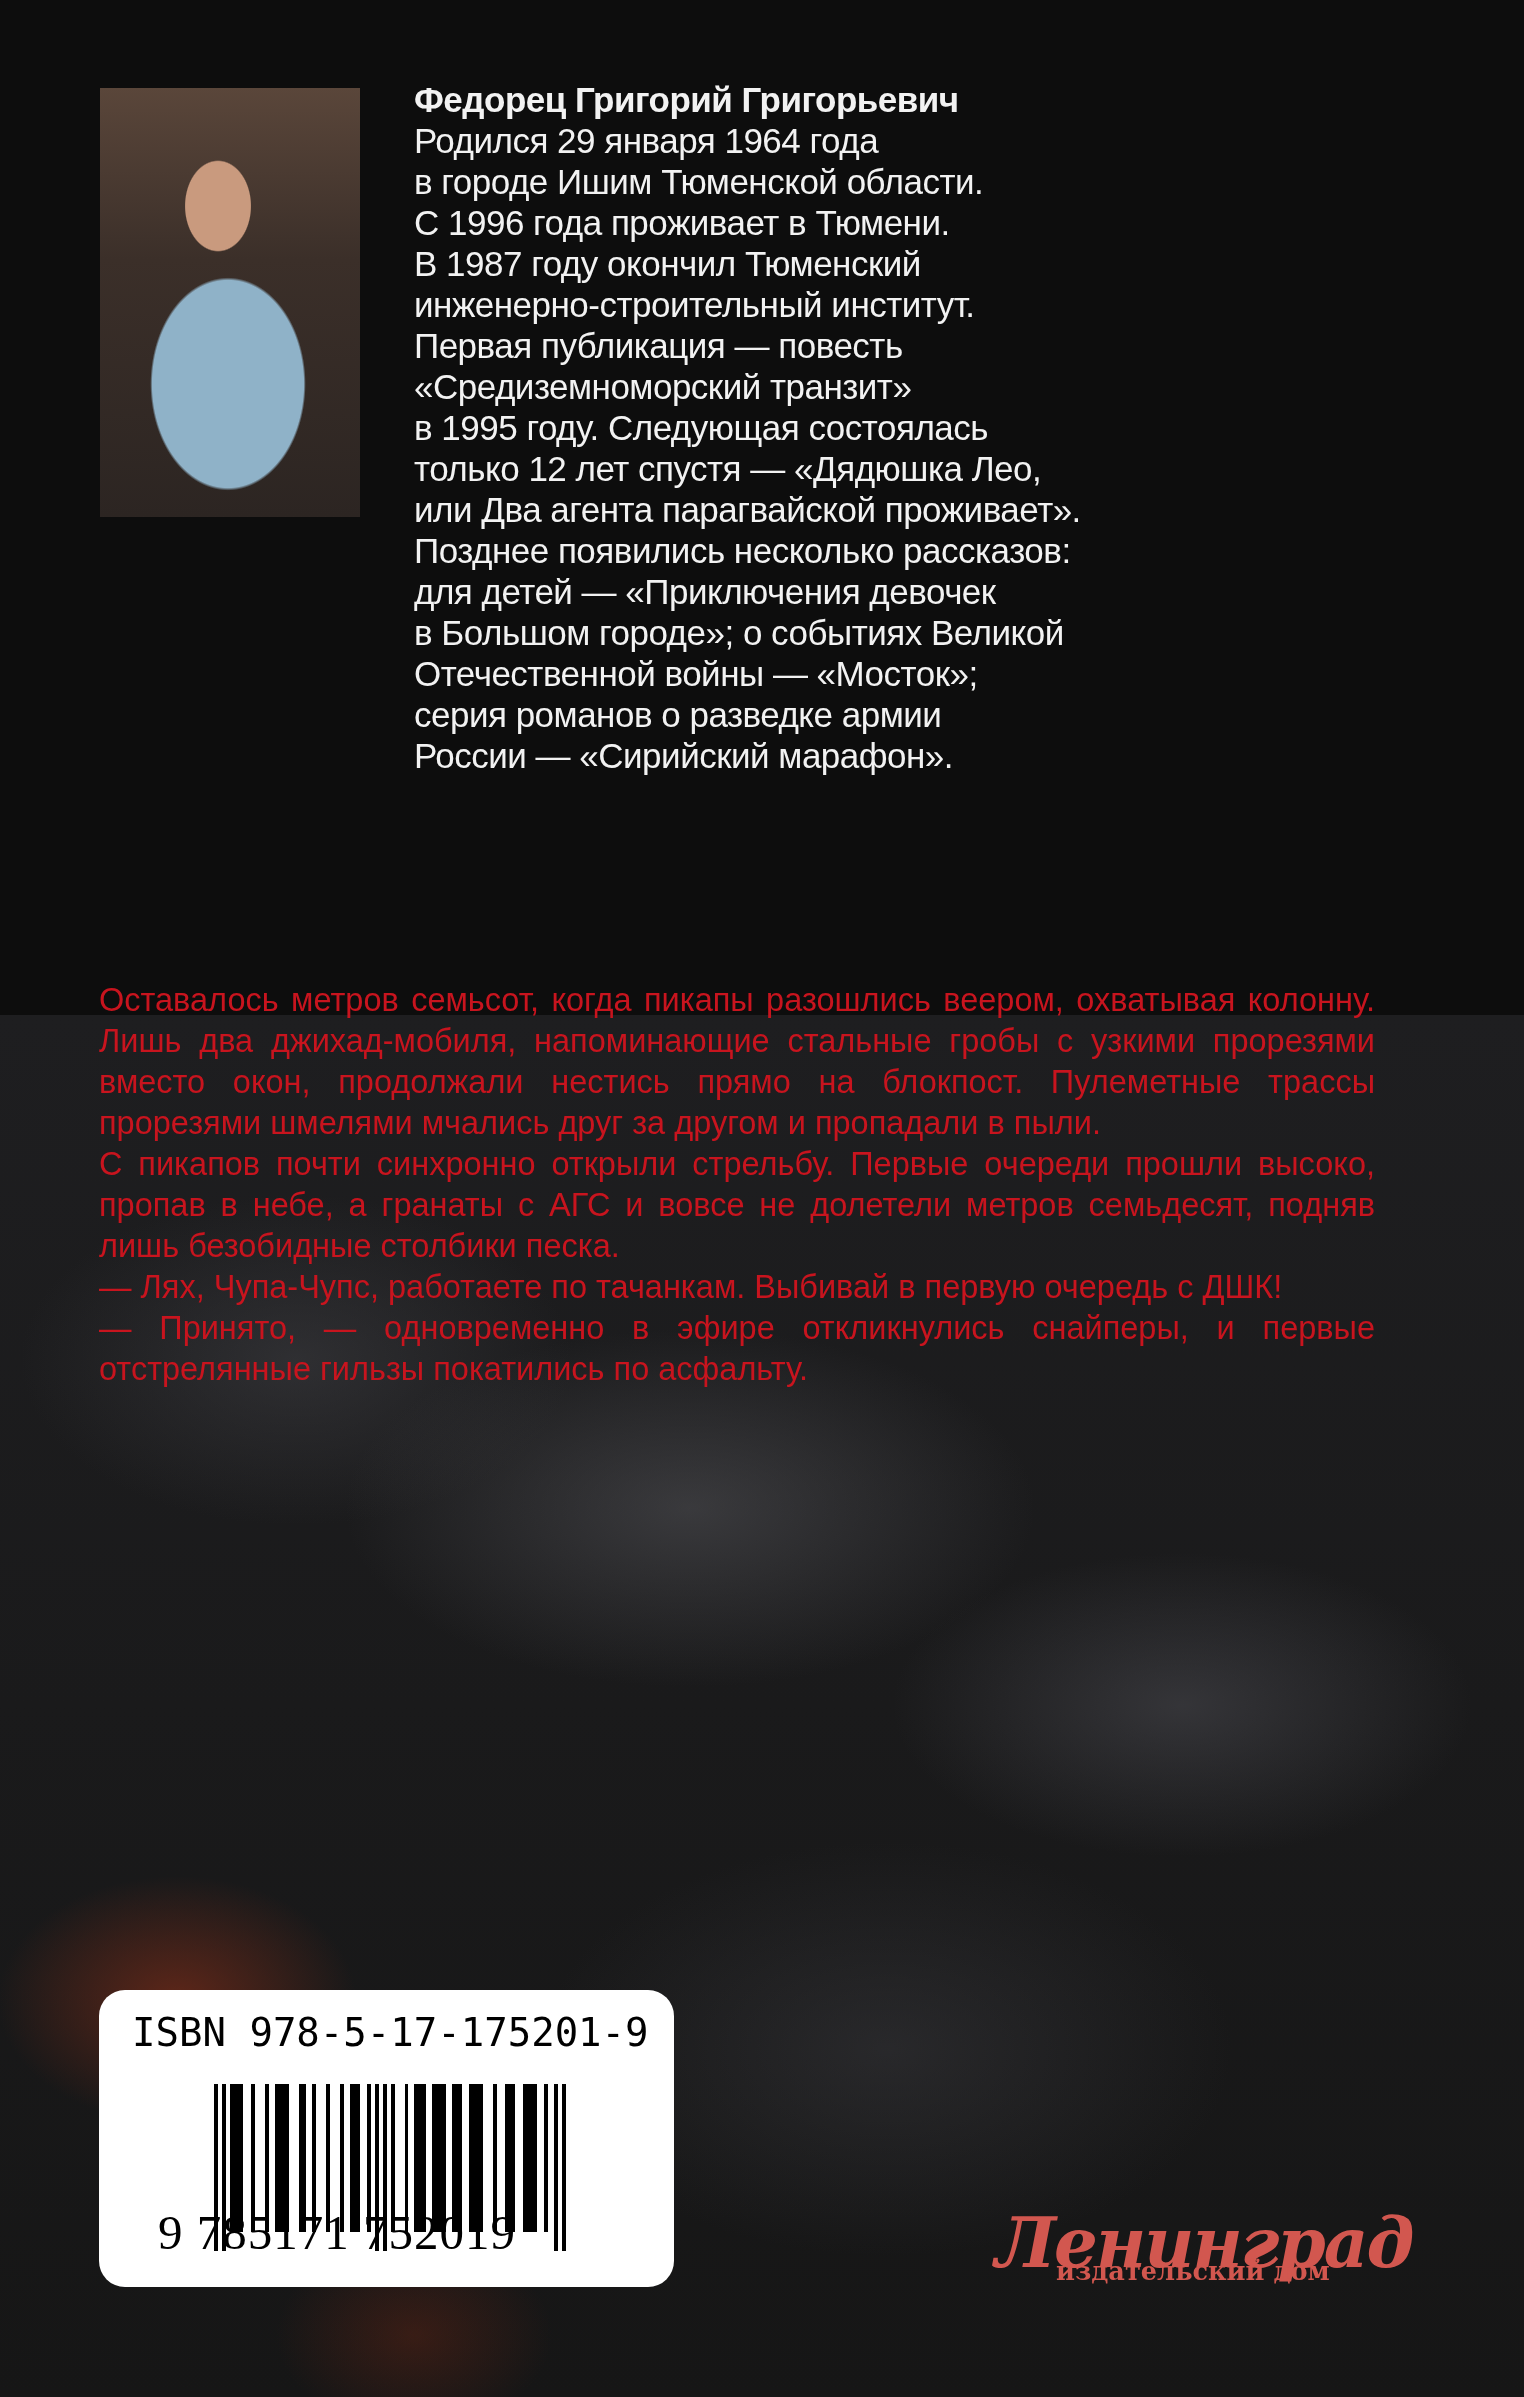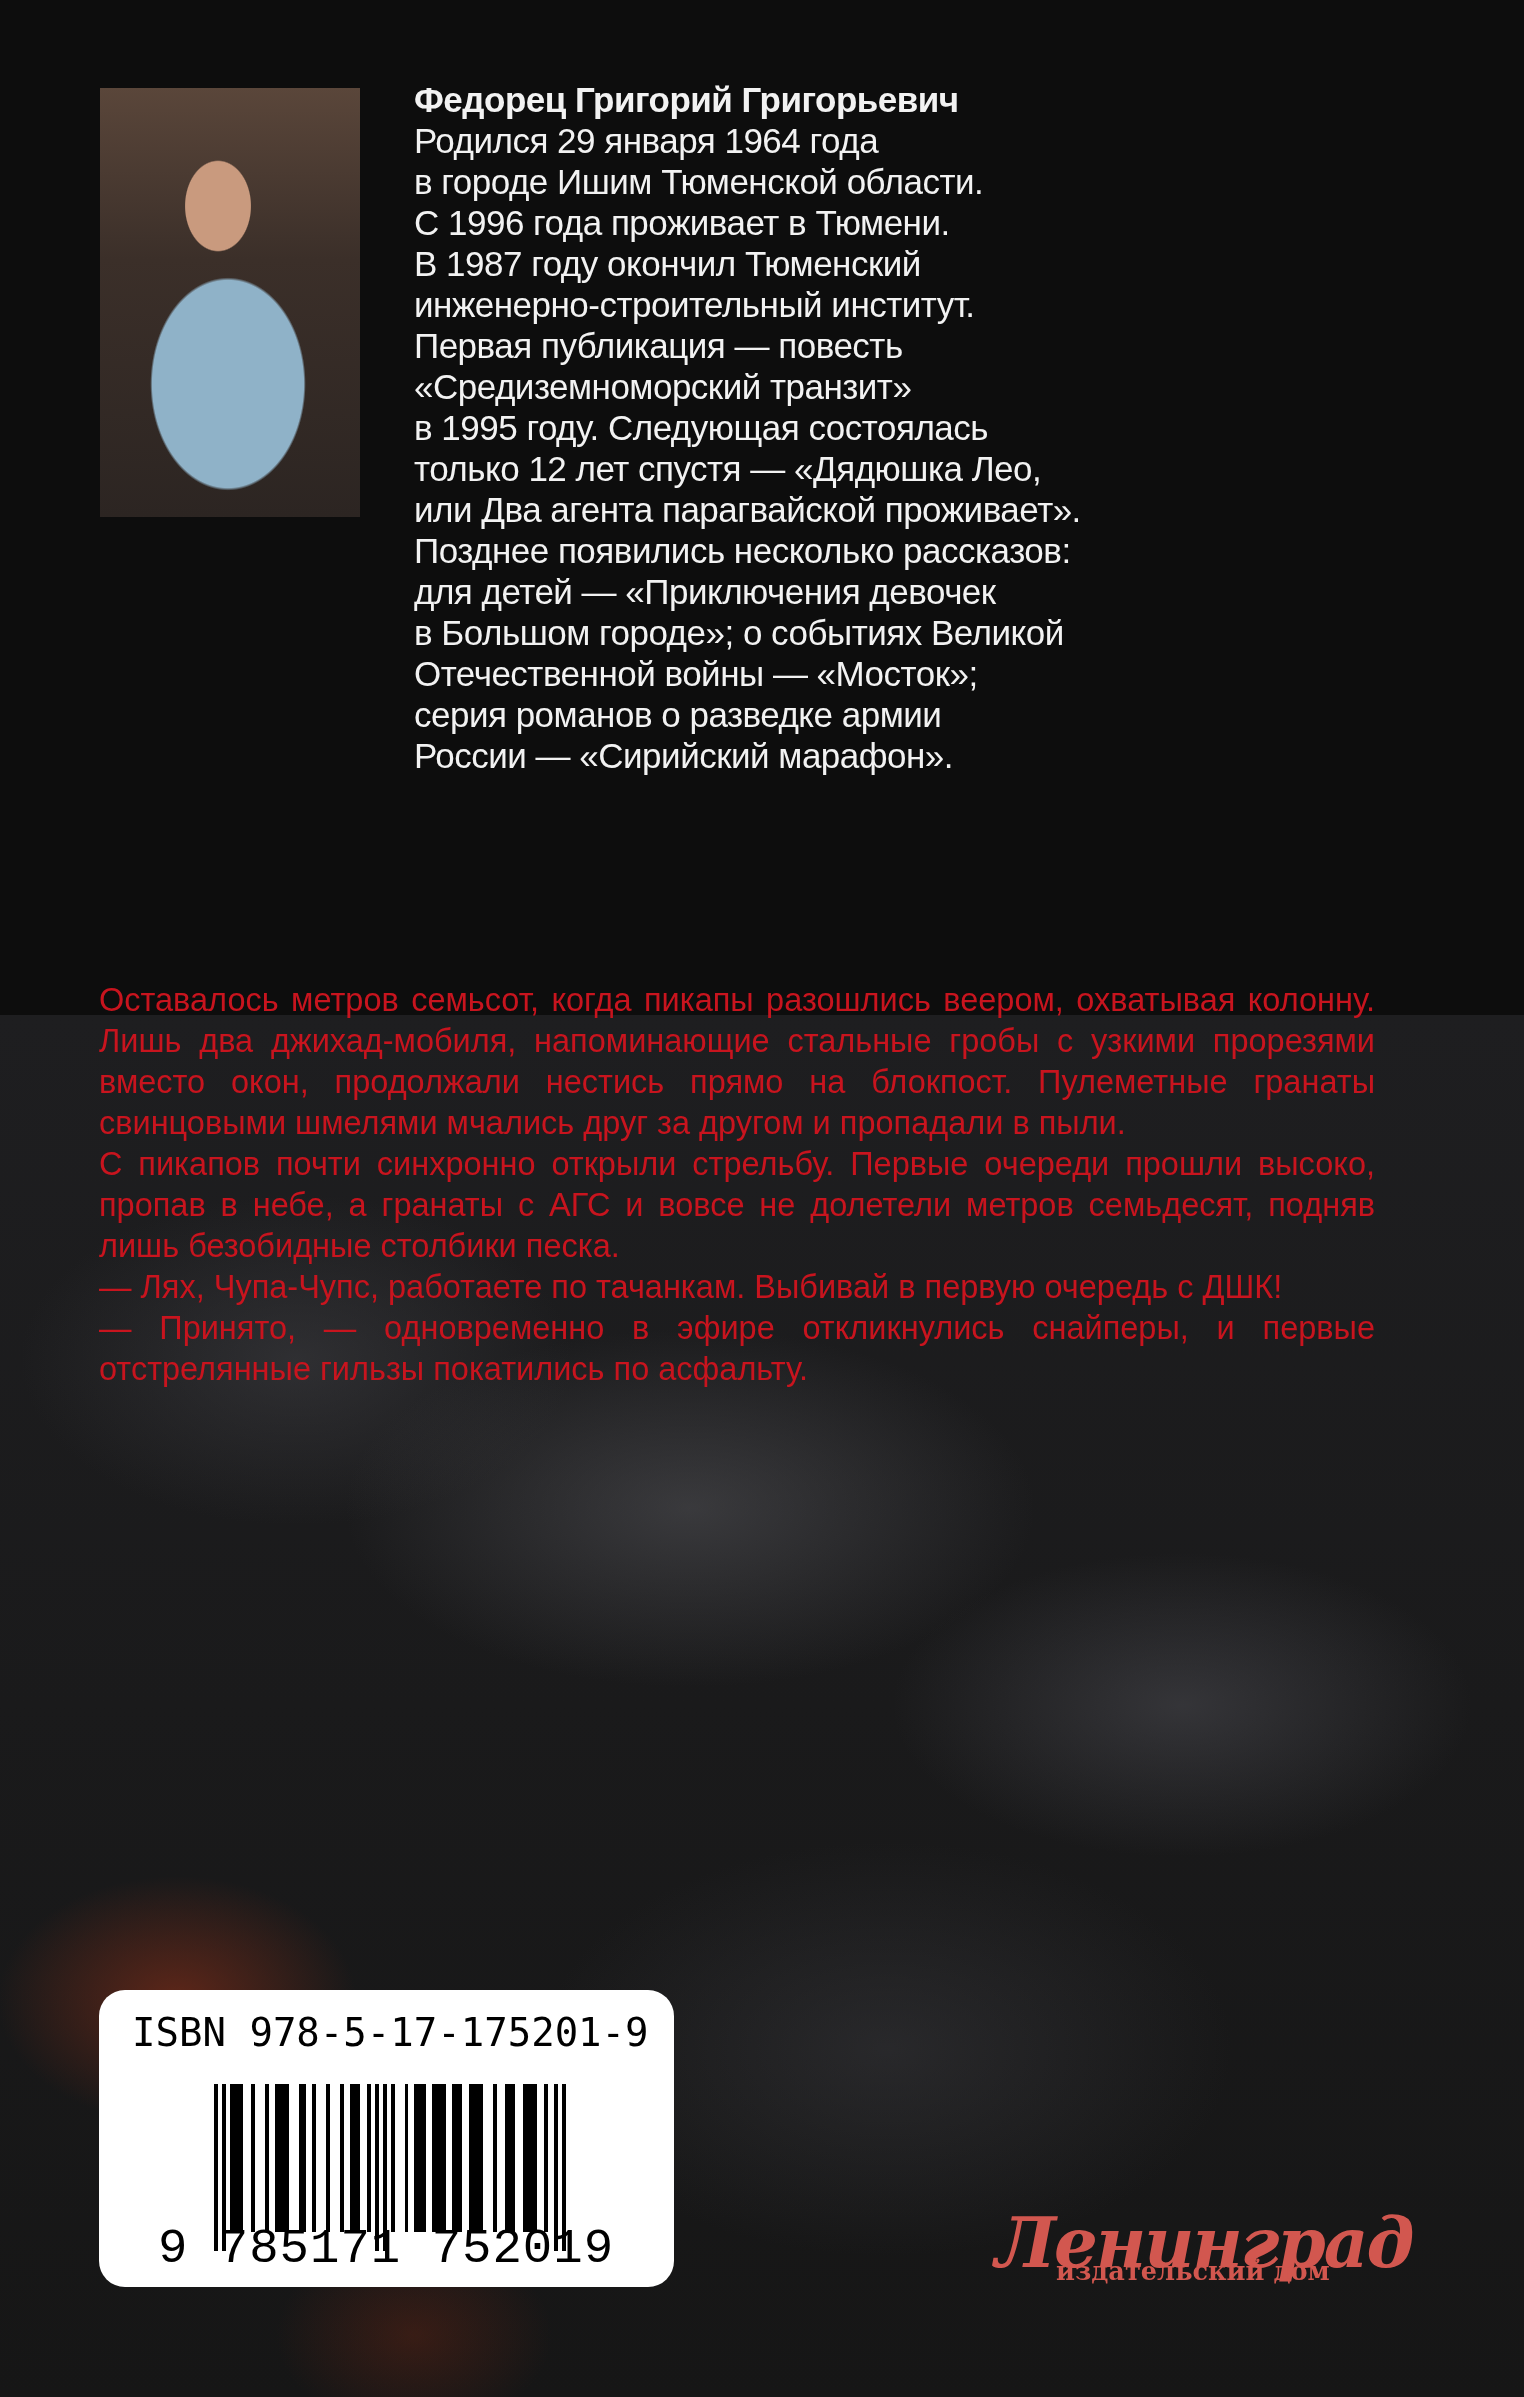--- a/index.html
+++ b/index.html
@@ -22,21 +22,21 @@
   .bio{position:absolute;left:414px;top:79px;color:#f2f2f2;font-size:35px;line-height:41px;letter-spacing:-0.5px;}
   .bio .name{font-weight:bold;}
   .bio .line{white-space:nowrap;}
   .excerpt{position:absolute;left:99px;top:980px;width:1276px;color:#c8141e;font-size:32.5px;line-height:41px;text-align:justify;}
   .excerpt .p{margin:0;}
   .isbn-box{position:absolute;left:99px;top:1990px;width:575px;height:297px;background:#fff;border-radius:26px;}
   .isbn-text{position:absolute;left:33px;top:19.7px;font-family:"DejaVu Sans Mono",monospace;font-size:39px;color:#000;white-space:nowrap;}
   .barcode{position:absolute;left:115px;top:94px;width:365px;height:167px;display:flex;align-items:flex-start;}
   .bar{height:148px;background:#000;}
   .bar.long{height:167px;}
-  .ean-text{position:absolute;left:59px;top:231px;font-family:Liberation Mono, monospace;font-size:49px;color:#000;white-space:nowrap;letter-spacing:1px;}
+  .ean-text{position:absolute;left:59px;top:214px;font-family:Liberation Serif, serif;font-size:49px;color:#000;white-space:nowrap;letter-spacing:1px;}
   .logo{position:absolute;left:995px;top:2203px;width:369px;height:85px;color:#d2574f;}
   .logo-main{position:absolute;left:0;top:-7.9px;font-family:"DejaVu Serif",serif;font-weight:bold;font-size:69px;line-height:79px;letter-spacing:-2px;font-style:italic;margin-top:8px;}
   .logo-sub{position:absolute;left:61px;top:53px;font-family:"DejaVu Serif",serif;font-weight:bold;font-size:25.6px;white-space:nowrap;letter-spacing:0px;text-align:right;}
 </style>
 </head>
 <body>
 
 <div class="top-band"></div>
 <div class="bottom-band"></div>
 
@@ -56,21 +56,21 @@
   <div class="line">или Два агента парагвайской проживает».</div>
   <div class="line">Позднее появились несколько рассказов:</div>
   <div class="line">для детей — «Приключения девочек</div>
   <div class="line">в Большом городе»; о событиях Великой</div>
   <div class="line">Отечественной войны — «Мосток»;</div>
   <div class="line">серия романов о разведке армии</div>
   <div class="line">России — «Сирийский марафон».</div>
 </div>
 
 <div class="excerpt">
-  <p class="p">Оставалось метров семьсот, когда пикапы разошлись веером, охватывая колонну. Лишь два джихад-мобиля, напоминающие стальные гробы с узкими прорезями вместо окон, продолжали нестись прямо на блокпост. Пулеметные гранаты свинцовыми шмелями мчались друг за другом и пропадали в пыли.</p>
+  <p class="p">Оставалось метров семьсот, когда пикапы разошлись веером, охватывая колонну. Лишь два джихад-мобиля, напоминающие стальные гробы с узкими прорезями вместо окон, продолжали нестись прямо на блокпост. Пулеметные трассы прорезями шмелями мчались друг за другом и пропадали в пыли.</p>
   <p class="p">С пикапов почти синхронно открыли стрельбу. Первые очереди прошли высоко, пропав в небе, а гранаты с АГС и вовсе не долетели метров семьдесят, подняв лишь безобидные столбики песка.</p>
   <p class="p">— Лях, Чупа-Чупс, работаете по тачанкам. Выбивай в первую очередь с ДШК!</p>
   <p class="p">— Принято, — одновременно в эфире откликнулись снайперы, и первые отстрелянные гильзы покатились по асфальту.</p>
 </div>
 
 <div class="isbn-box">
   <div class="isbn-text">ISBN 978-5-17-175201-9</div>
   <div class="barcode">
     <div class="bar long" style="width:3.9px;margin-right:3.9px"></div>
     <div class="bar long" style="width:3.9px;margin-right:3.9px"></div>

